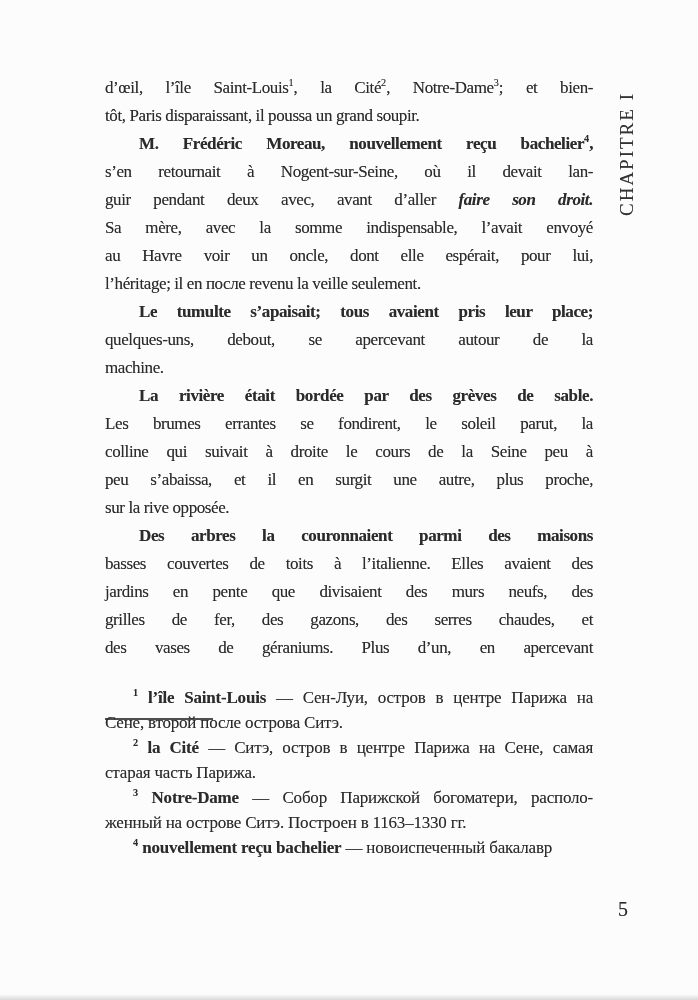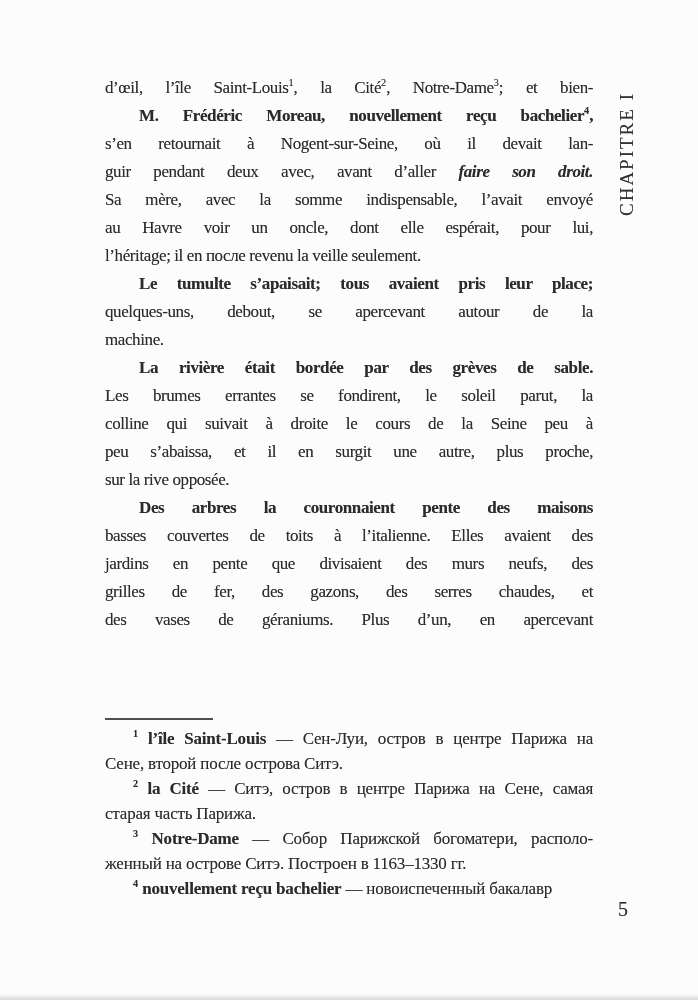--- a/index.html
+++ b/index.html
@@ -12,21 +12,21 @@
     overflow:hidden;
   }
   .page { position:absolute; inset:0; }
 
   .main-text {
     position:absolute; left:105px; top:74px; width:488px;
     font-size:17px; line-height:28px; letter-spacing:-0.4px;
     text-shadow:0 0 0.6px rgba(45,45,45,0.45);
   }
   .footnotes {
-    position:absolute; left:105px; top:726px; width:488px;
+    position:absolute; left:105px; top:685px; width:488px;
     font-size:17px; line-height:25px; letter-spacing:-0.2px;
     text-shadow:0 0 0.5px rgba(45,45,45,0.4);
   }
 
   .line, .fn-line { text-align:justify; text-align-last:justify; }
   .line.last, .fn-line.last { text-align-last:left; }
   .main-text .indent { text-indent:34px;font-weight:bold; }
   .footnotes .indent { text-indent:28px; }
 
   .sup, .supb {
@@ -62,35 +62,36 @@
   }
 </style>
 </head>
 <body style="color: rgb(43, 43, 43);">
 
 <div class="page">
   <div class="chapter-label" style="color: rgb(51, 51, 51);">CHAPITRE I</div>
 
   <div class="main-text" id="main-text">
       <div class="line"><span>d’œil, l’île Saint-Louis</span><span class="sup">1</span><span>, la Cité</span><span class="sup">2</span><span>, Notre-Dame</span><span class="sup">3</span><span>; et bien-</span></div>
+      <div class="line last"><span>tôt, Paris disparaissant, il poussa un grand soupir.</span></div>
       <div class="line indent"><span>M. Frédéric Moreau, nouvellement reçu bachelier</span><span class="sup">4</span><span>,</span></div>
       <div class="line"><span>s’en retournait à Nogent-sur-Seine, où il devait lan-</span></div>
       <div class="line"><span>guir pendant deux avec, avant d’aller </span><span class="i">faire son droit.</span></div>
       <div class="line"><span>Sa mère, avec la somme indispensable, l’avait envoyé</span></div>
       <div class="line"><span>au Havre voir un oncle, dont elle espérait, pour lui,</span></div>
       <div class="line last"><span>l’héritage; il en после revenu la veille seulement.</span></div>
       <div class="line indent"><span>Le tumulte s’apaisait; tous avaient pris leur place;</span></div>
       <div class="line"><span>quelques-uns, debout, se apercevant autour de la</span></div>
       <div class="line last"><span>machine.</span></div>
       <div class="line indent"><span>La rivière était bordée par des grèves de sable.</span></div>
       <div class="line"><span>Les brumes errantes se fondirent, le soleil parut, la</span></div>
       <div class="line"><span>colline qui suivait à droite le cours de la Seine peu à</span></div>
       <div class="line"><span>peu s’abaissa, et il en surgit une autre, plus proche,</span></div>
       <div class="line last"><span>sur la rive opposée.</span></div>
-      <div class="line indent"><span>Des arbres la couronnaient pente des maisons</span></div>
+      <div class="line indent"><span>Des arbres la couronnaient parmi des maisons</span></div>
       <div class="line"><span>basses couvertes de toits à l’italienne. Elles avaient des</span></div>
       <div class="line"><span>jardins en pente que divisaient des murs neufs, des</span></div>
       <div class="line"><span>grilles de fer, des gazons, des serres chaudes, et</span></div>
       <div class="line"><span>des vases de géraniums. Plus d’un, en apercevant</span></div>
     </div>
 
   <div class="fn-rule" style="border-top-color: rgb(79, 79, 79);"></div>
 
   <div class="footnotes" id="footnotes">
       <div class="fn-line indent"><span class="supb">1</span><span> </span><span class="b">l’île Saint-Louis</span><span> — Сен-Луи, остров в центре Парижа на</span></div>

